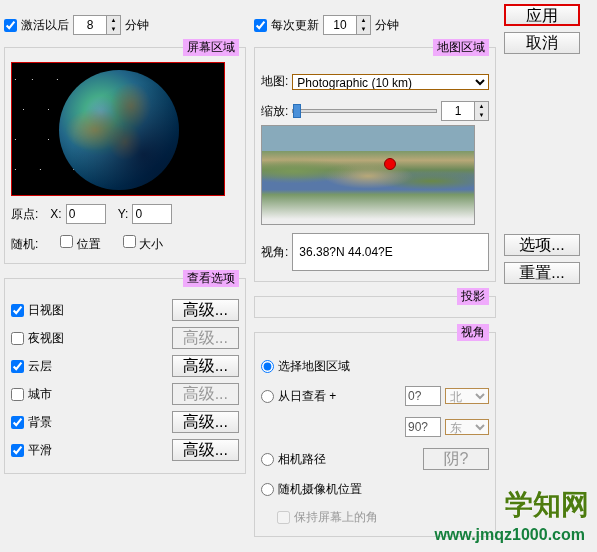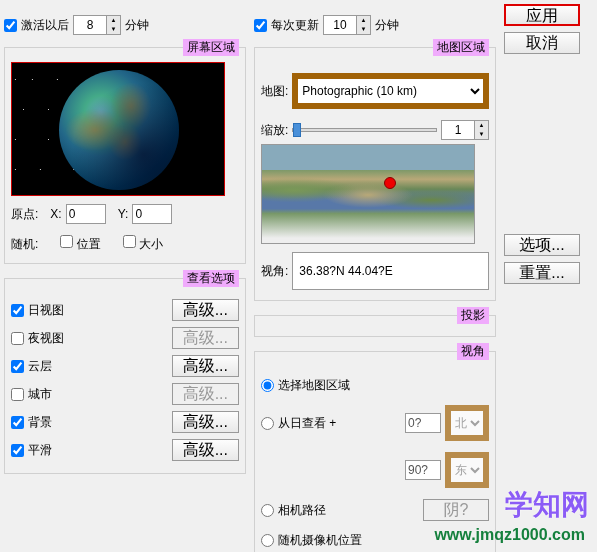--- a/index.html
+++ b/index.html
@@ -19,30 +19,30 @@
 fieldset { border: 1px solid #d0d0d0; padding: 6px; margin-bottom: 6px; position: relative; }
 legend { font-size: 12px; padding: 0 4px; background: #f0abfc; text-align: right; }
 .earth-img { width: 214px; height: 134px; background: #000; border: 1px solid #c00; position: relative; overflow: hidden; }
 .earth-sphere { width: 120px; height: 120px; border-radius: 50%; background: radial-gradient(circle at 35% 35%, #6ab 0%, #4a8 15%, #268 40%, #035 70%, #012 100%); position: absolute; left: 47px; top: 7px; }
 .earth-sphere::before { content: ""; position: absolute; width: 120px; height: 120px; border-radius: 50%; background: radial-gradient(ellipse at 30% 50%, rgba(160,140,80,0.8) 0%, transparent 25%), radial-gradient(ellipse at 60% 30%, rgba(140,120,70,0.7) 0%, transparent 20%), radial-gradient(ellipse at 55% 60%, rgba(150,130,75,0.6) 0%, transparent 18%); }
 .earth-sphere::after { content: ""; position: absolute; width: 120px; height: 120px; border-radius: 50%; background: radial-gradient(circle at 70% 70%, rgba(0,0,30,0.6) 0%, transparent 60%); }
 .starfield::before { content: "· ·  ·    · ·  ·\a  ·  · ·   ·\a·   ·  · ·  ·\a ·  ·   ·  ·"; white-space: pre; color: #fff; font-size: 8px; position: absolute; top: 2px; left: 2px; line-height: 30px; letter-spacing: 6px;}
 .map-img { width: 214px; height: 100px; border: 1px solid #999; background: linear-gradient(180deg, #8ab 0%, #8ab 25%, #7a9868 25%, #b8a878 35%, #6a8858 45%, #5878a8 55%, #5878a8 65%, #789868 70%, #eee 95%, #eee 100%); position: relative; overflow: hidden; }
 .map-img::before { content:""; position:absolute; left:0; top:30px; width:100%; height:50px; background: radial-gradient(ellipse at 15% 30%, #7a9858 0%, transparent 25%), radial-gradient(ellipse at 50% 40%, #b8a878 0%, transparent 30%), radial-gradient(ellipse at 80% 50%, #6a8848 0%, transparent 25%);}
 .red-dot { width: 12px; height: 12px; background: #e00; border: 1px solid #800; border-radius: 50%; position: absolute; left: 122px; top: 32px; }
-select { border: 6px solid #a16207; background: #fff; font-size: 12px; height: 36px; }
+select { border: 1px solid #a16207; background: #fff; font-size: 12px; height: 16px; }
 .btn { border: 1px solid #999; background: linear-gradient(#fdfdfd,#e8e8e8); height: 22px; padding: 0 10px; font-size: 16px; cursor: pointer; min-width: 66px; }
 .btn.disabled { color: #999; background: #f0f0f0; }
 .btn.apply { border: 2px solid #d00; min-width: 76px; }
 .coord-box { border: 1px solid #999; background: #fff; padding: 2px 6px; font-size: 12px; height: 38px; display: flex; align-items: center; }
 .slider-track { flex: 1; height: 4px; background: #ddd; border: 1px solid #999; position: relative; }
 .slider-thumb { width: 8px; height: 14px; background: #4a90d9; position: absolute; left: 0px; top: -6px; border: 1px solid #2a70b9; }
 .chk-row { display: flex; align-items: center; justify-content: space-between; margin: 6px 0; }
 .chk-row label { display: flex; align-items: center; gap: 4px; }
-.watermark { position: absolute; right: 8px; bottom: 28px; font-size: 28px; font-weight: bold; color: #8b5cf6; text-shadow: 0 0 2px #fff; }
+.watermark { position: absolute; right: 8px; bottom: 28px; font-size: 28px; font-weight: bold; color: #4d7c0f; text-shadow: 0 0 2px #fff; }
 .watermark-url { position: absolute; right: 12px; bottom: 8px; font-size: 16px; color: #15803d; font-weight: bold; }
 .small-sel { width: 44px; }
 .small-num { width: 36px; }
 </style>
 </head>
 <body>
 
 <div class="main">
   <div class="left-col">
     <div class="row">

